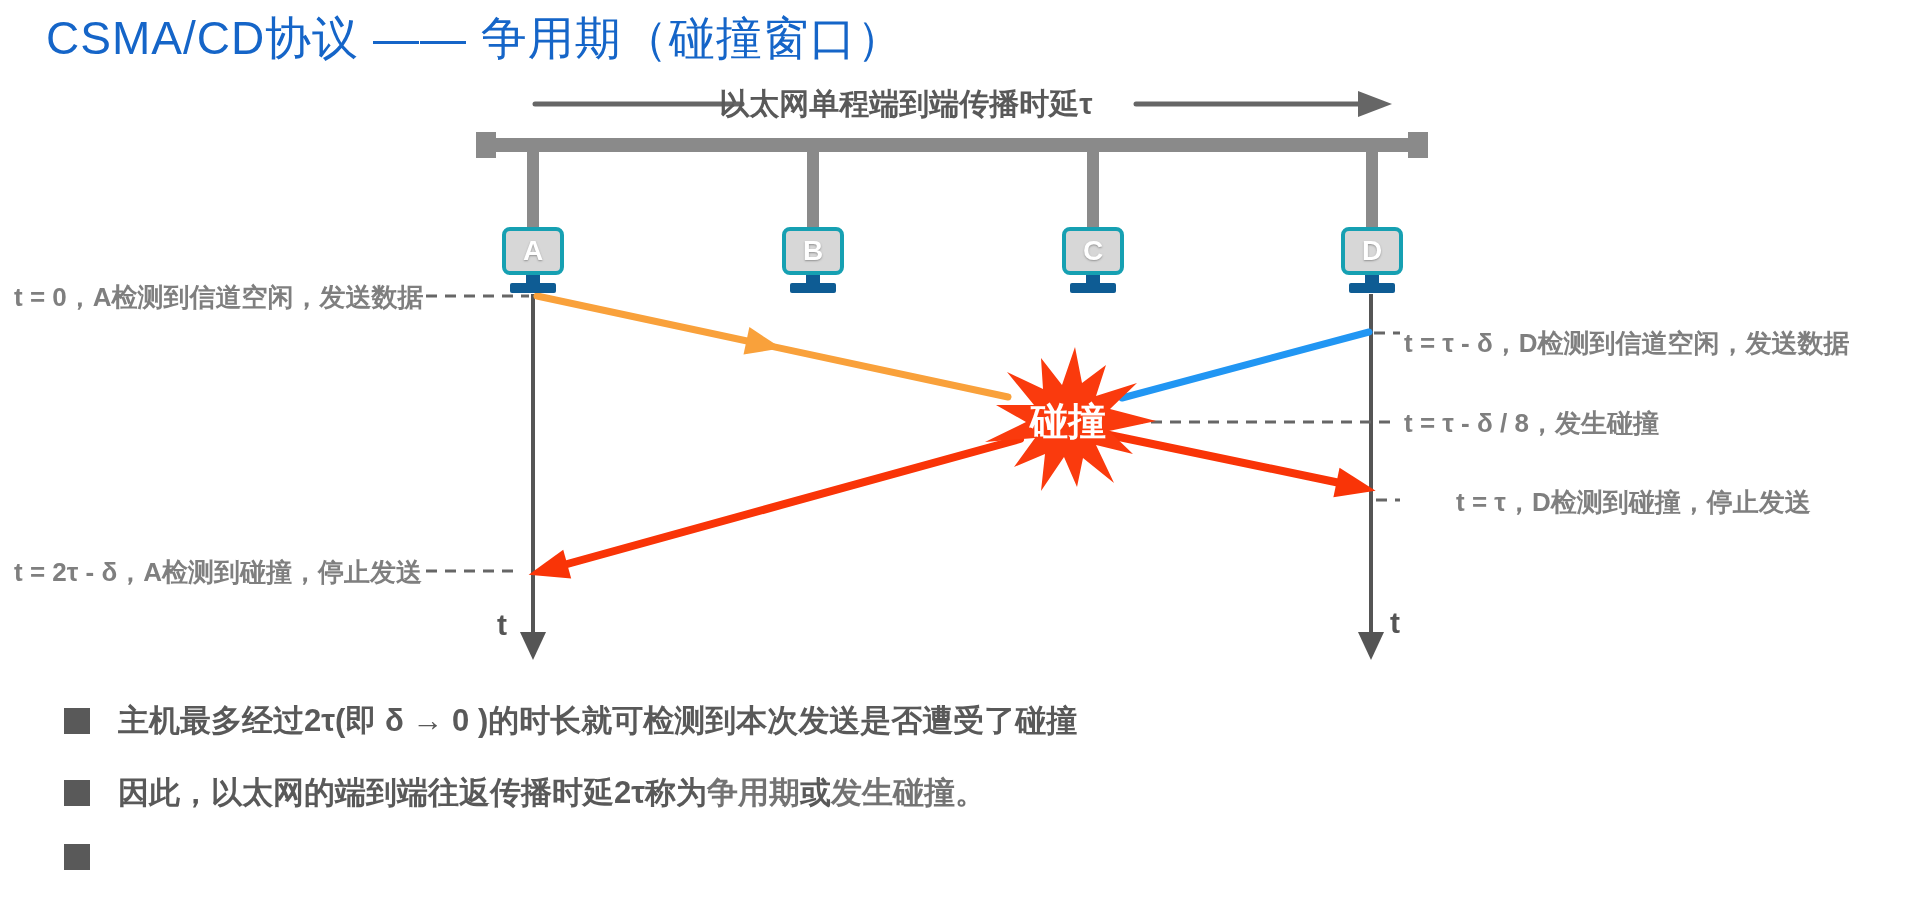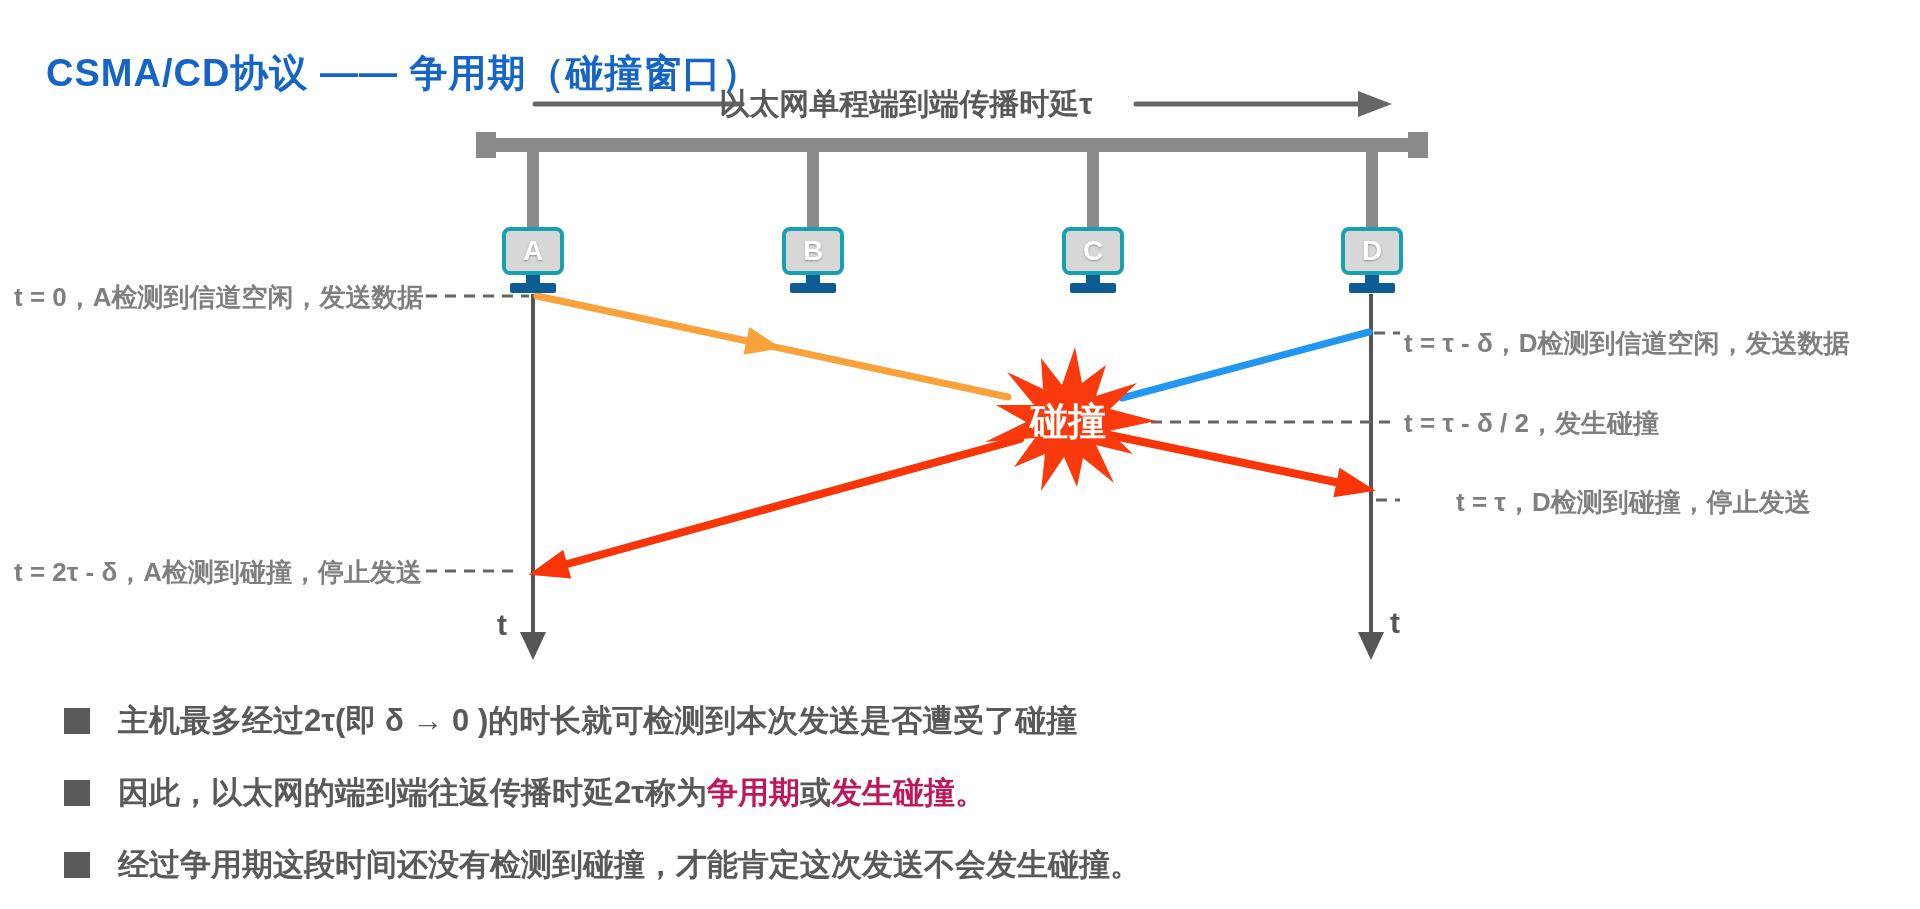--- a/index.html
+++ b/index.html
@@ -2,22 +2,22 @@
 <html><head>
 <meta charset="utf-8">
 <style>
   html,body{margin:0;padding:0;}
   body{
     width:1920px;height:909px;position:relative;background:#ffffff;
     font-family:"Liberation Sans","DejaVu Sans",sans-serif;overflow:hidden;
   }
   .abs{position:absolute;}
   .page-title{
-    left:46px;top:8px;font-size:38px;font-weight:700;color:#1565C8;
-    letter-spacing:1px;white-space:nowrap;z-index:5;margin-top:40px;
+    left:46px;top:8px;font-size:46px;font-weight:400;color:#1565C8;
+    letter-spacing:1px;white-space:nowrap;z-index:5;
   }
   .bus-label{
     left:710px;top:84px;width:392px;text-align:center;font-size:30px;
     font-weight:bold;color:#595959;white-space:nowrap;z-index:5;
   }
   .bus-bar{left:480px;top:138px;width:944px;height:14px;background:#8A8A8A;z-index:2;}
   .bus-cap{width:20px;height:26px;background:#8A8A8A;top:132px;z-index:2;}
   .stem{width:12px;height:80px;background:#8A8A8A;top:150px;z-index:2;}
   .monitor{
     width:62px;height:48px;background:#D7D7D7;border:4px solid #16A0B2;border-radius:8px;
@@ -30,21 +30,21 @@
   .stand-base{width:46px;height:10px;background:#0E5C94;border-radius:2px;top:283px;z-index:3;}
   .evt{
     font-size:26px;font-weight:bold;color:#7F7F7F;white-space:nowrap;z-index:5;
   }
   .t-label{font-size:30px;font-weight:800;color:#555555;z-index:5;}
   svg.layer{left:0;top:0;z-index:1;}
   .notes{left:64px;top:700px;width:1800px;z-index:5;}
   .note-row{display:flex;align-items:center;margin-bottom:30px;text-align:center;}
   .note-row .sq{width:26px;height:26px;background:#595959;flex:0 0 auto;margin-right:28px;}
   .note-text{font-size:31px;font-weight:bold;color:#595959;white-space:nowrap;}
-  .note-text .hl{color:#be185d;}
+  .note-text .hl{color:#737373;}
 </style>
 </head>
 <body>
 
 <div class="abs page-title">CSMA/CD协议 —— 争用期（碰撞窗口）</div>
 
 <div class="abs bus-label">以太网单程端到端传播时延τ</div>
 
 <svg class="abs layer" width="1920" height="909" viewBox="0 0 1920 909">
 
@@ -105,32 +105,31 @@
 <div class="abs stand-neck" style="left:806px;"></div>
 <div class="abs stand-base" style="left:790px;"></div>
 <div class="abs stand-neck" style="left:1086px;"></div>
 <div class="abs stand-base" style="left:1070px;"></div>
 <div class="abs stand-neck" style="left:1365px;"></div>
 <div class="abs stand-base" style="left:1349px;"></div>
 
 <div class="abs evt" style="left:14px;top:280px;text-align:center;">t = 0，A检测到信道空闲，发送数据</div>
 <div class="abs evt" style="left:14px;top:555px;">t = 2τ - δ，A检测到碰撞，停止发送</div>
 <div class="abs evt" style="left:1404px;top:326px;">t = τ - δ，D检测到信道空闲，发送数据</div>
-<div class="abs evt" style="left:1404px;top:406px;">t = τ - δ / 2，发生碰撞</div>
+<div class="abs evt" style="left:1404px;top:406px;">t = τ - δ / 8，发生碰撞</div>
 <div class="abs evt" style="left:1456px;top:485px;">t = τ，D检测到碰撞，停止发送</div>
 
 <div class="abs t-label" style="left:497px;top:608px;">t</div>
 <div class="abs t-label" style="left:1390px;top:606px;">t</div>
 
 <div class="abs notes">
   <div class="note-row">
     <div class="sq"></div>
     <div class="note-text">主机最多经过2τ(即 δ → 0 )的时长就可检测到本次发送是否遭受了碰撞</div>
   </div>
   <div class="note-row">
     <div class="sq"></div>
     <div class="note-text"><span>因此，以太网的端到端往返传播时延2τ称为</span><span class="hl">争用期</span><span>或</span><span class="hl">发生碰撞</span><span class="hl">。</span></div>
   </div>
   <div class="note-row">
     <div class="sq"></div>
-    <div class="note-text">经过争用期这段时间还没有检测到碰撞，才能肯定这次发送不会发生碰撞。</div>
   </div>
 </div>
 
 </body></html>

